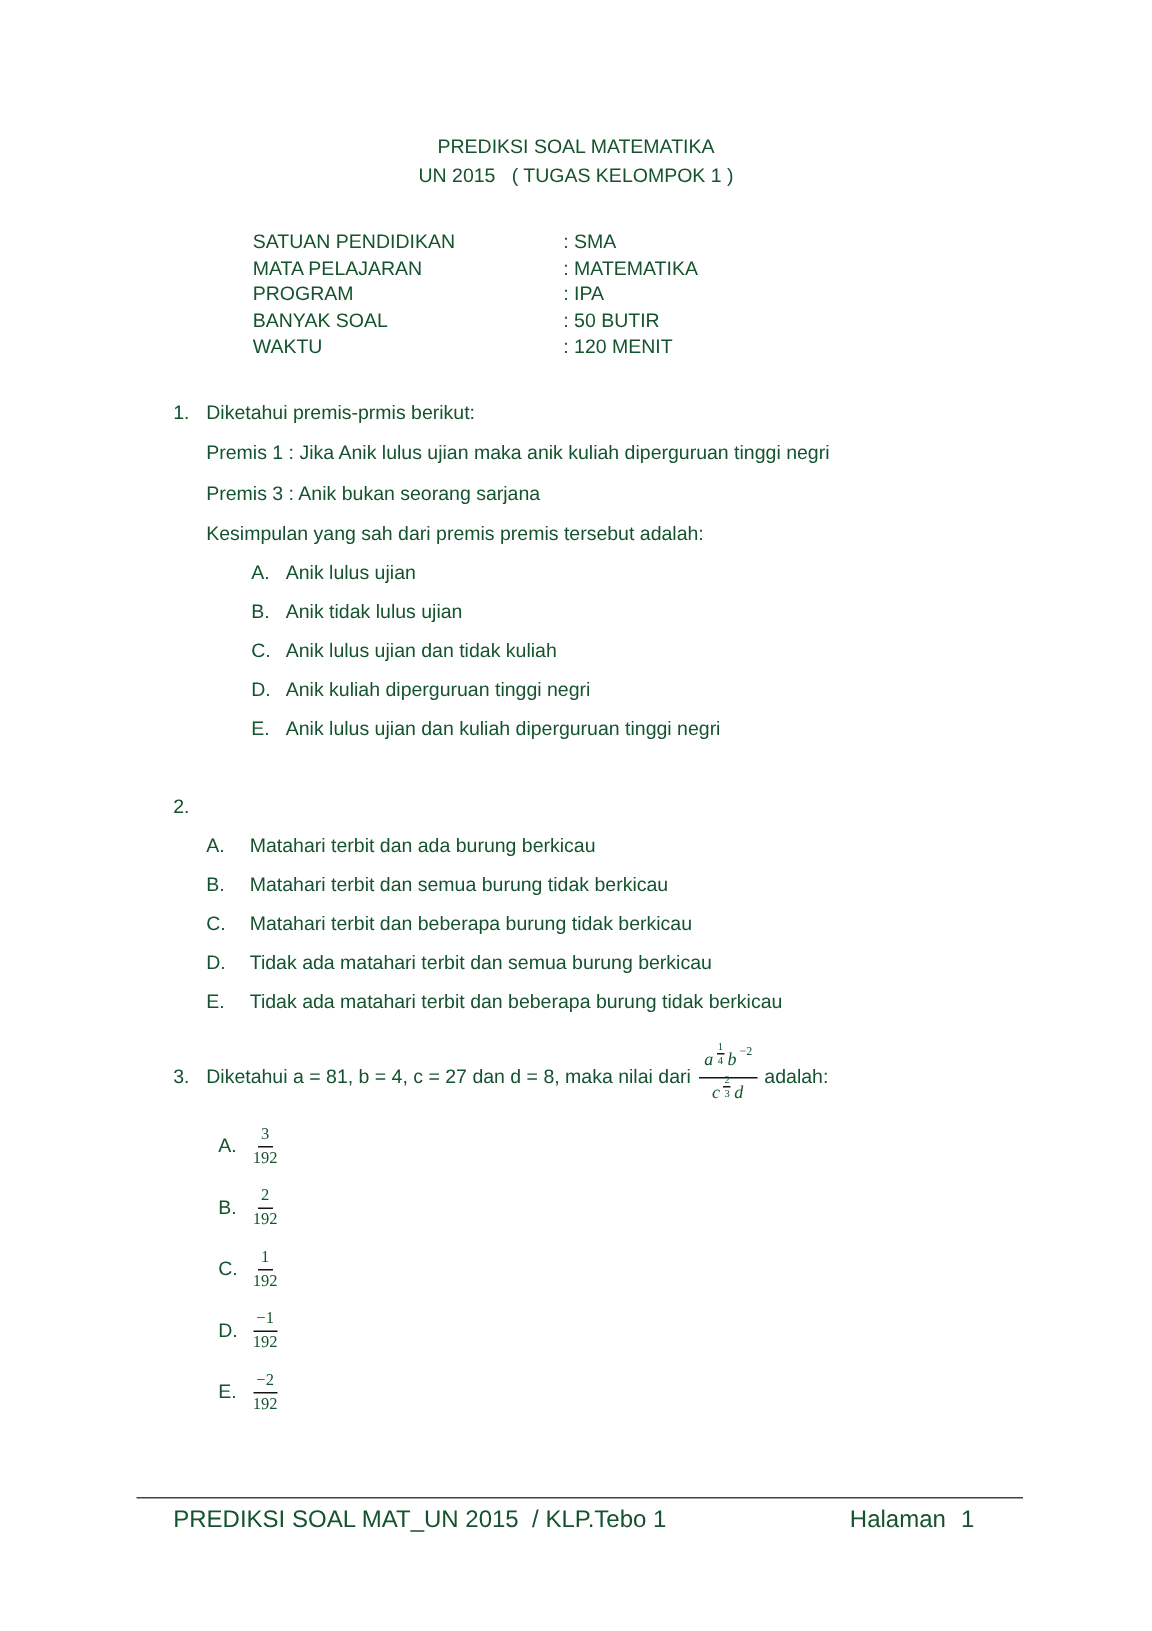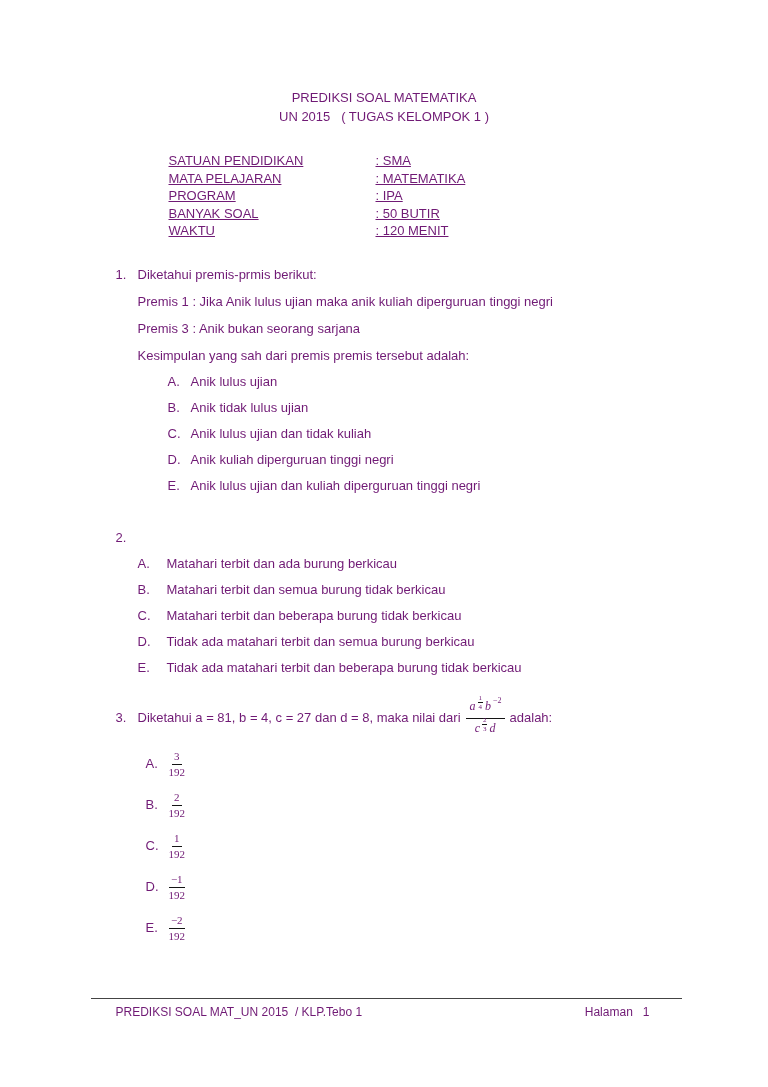--- a/index.html
+++ b/index.html
@@ -5,32 +5,31 @@
   * { margin: 0; padding: 0; box-sizing: border-box; }
   html, body { background: #ffffff; }
   .page {
     position: relative;
     width: 767px;
     height: 1087px;
     margin: 0 auto;
     background: #ffffff;
     font-family: "Liberation Sans", sans-serif;
     font-size: 13px;
-    color: #701a75;
+    color: #14532d;
     overflow: hidden;
   }
   .title-block {
     padding-top: 88px;
     text-align: center;
     line-height: 19px;
   }
   .keep-space { white-space: pre; }
   .info-block {
     margin: 26px 0 13px 168px;
-    text-decoration: underline;
   }
   .info-row { display: flex; line-height: 17.5px; }
   .info-label { width: 207px; }
   .questions { margin: 0 88px 0 115px; }
   .question { margin-top: 26px; }
   .q-line { display: flex; line-height: 18px; }
   .q-num { width: 22px; flex: none; }
   .q-body { margin-left: 22px; }
   .q-body p { margin-top: 9px; line-height: 18px; }
   .options { margin-top: 2px; }
@@ -83,21 +82,21 @@
   
   .footer {
     position: absolute;
     left: 90px;
     right: 86px;
     top: 998px;
     border-top: 1px solid #444;
     padding: 6px 32px 0 25px;
     display: flex;
     justify-content: space-between;
-    font-size: 12px;
+    font-size: 16px;
   }
   .footer-right { display: flex; gap: 10px; }
 </style>
 </head>
 <body>
 
 <div class="page">
 
   <div class="title-block">
     <div>PREDIKSI SOAL MATEMATIKA</div>

